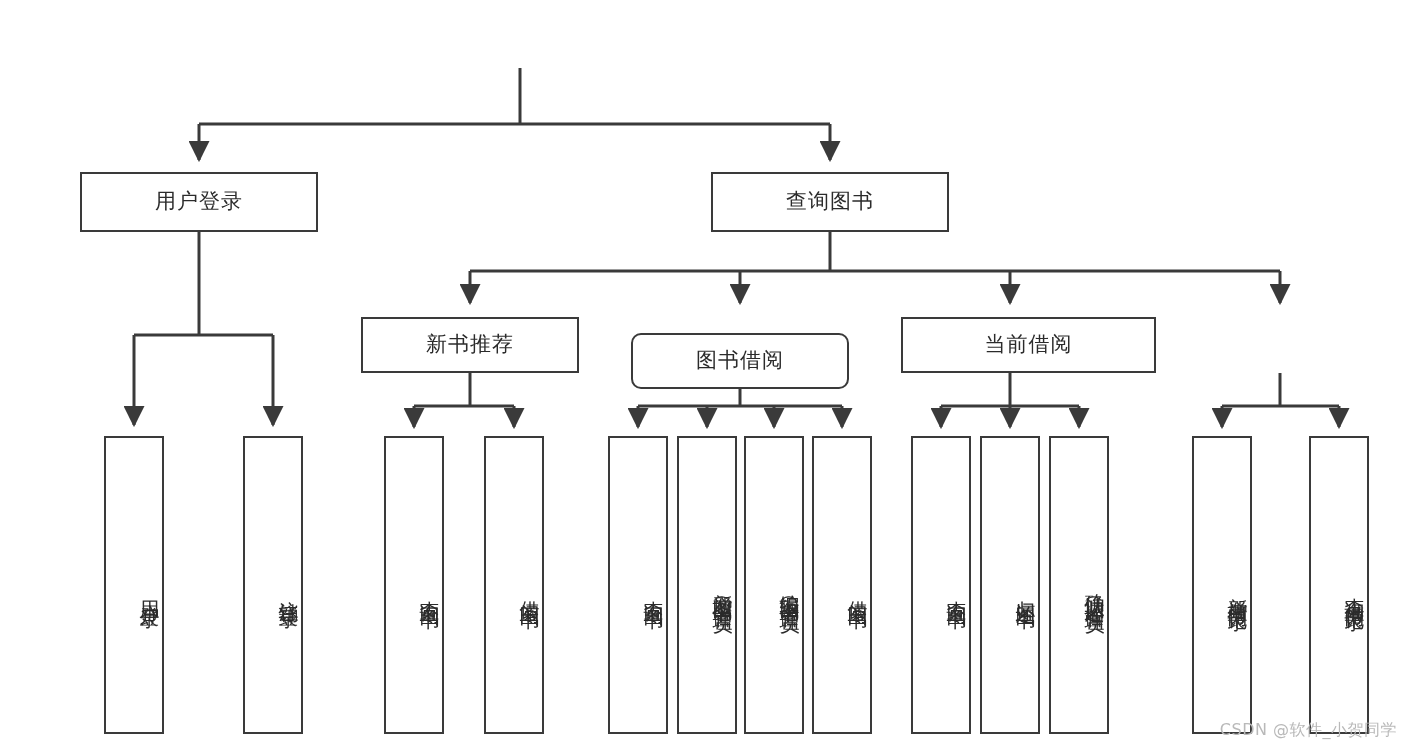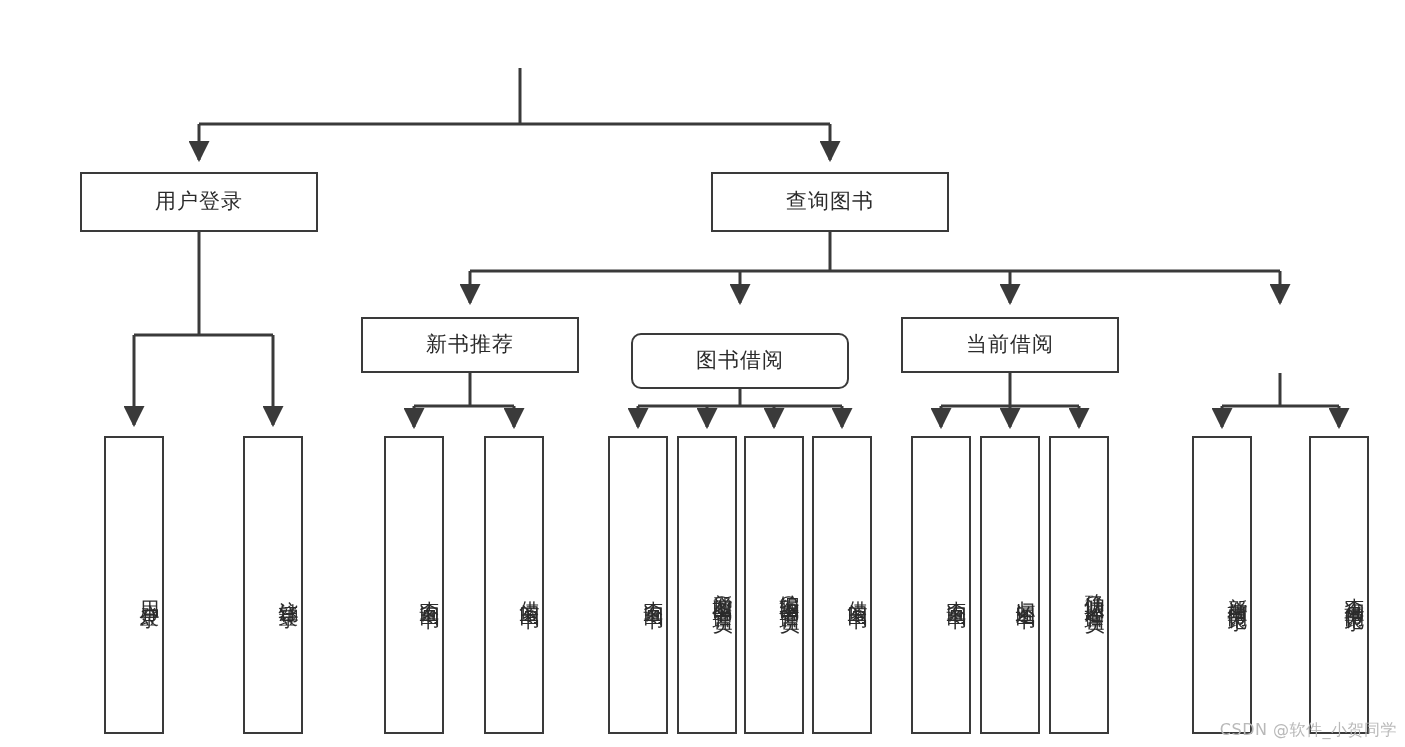--- a/index.html
+++ b/index.html
@@ -126,21 +126,21 @@
   <div class="node horiz" style="left:711px; top:172px; width:238px; height:60px;">
     <span>查询图书</span>
   </div>
 
   <div class="node horiz" style="left:361px; top:317px; width:218px; height:56px;">
     <span>新书推荐</span>
   </div>
   <div class="node horiz" style="left:631px; top:333px; width:218px; height:56px;border-radius:10px;">
     <span>图书借阅</span>
   </div>
-  <div class="node horiz" style="left:901px; top:317px; width:218px; height:56px;">
+  <div class="node horiz" style="left:901px; top:317px; width:255px; height:56px;">
     <span>当前借阅</span>
   </div>
 
   <div class="node vert" style="left:104px; top:436px; width:60px; height:298px;">
     <span>用户登录</span>
   </div>
   <div class="node vert" style="left:243px; top:436px; width:60px; height:298px;">
     <span>注销登录</span>
   </div>
 

